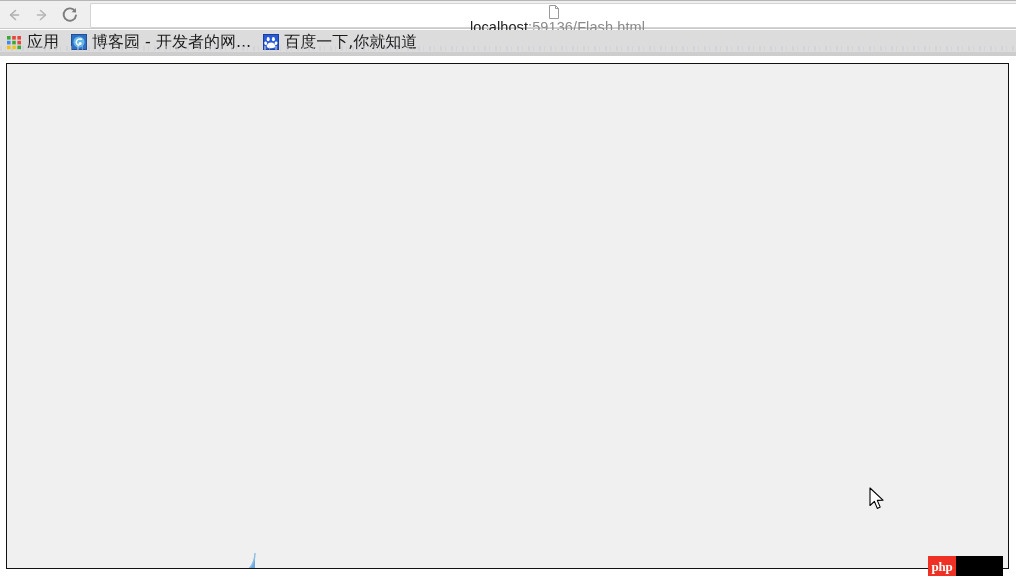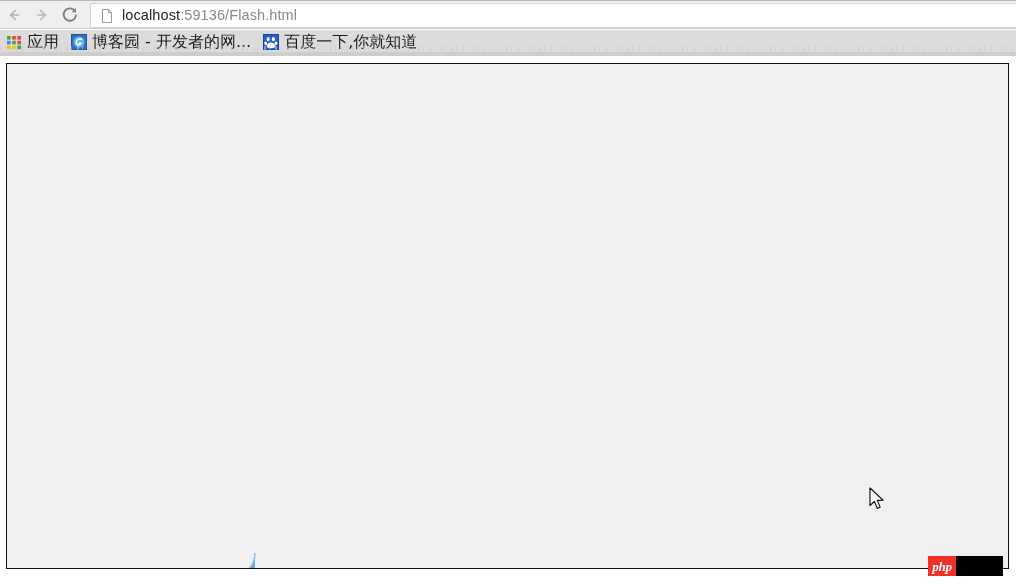--- a/index.html
+++ b/index.html
@@ -59,20 +59,21 @@
     right: 0px;
     height: 25px;
     background: #ffffff;
     border: 1px solid #d4d4d4;
     border-right: none;
     border-radius: 2px 0 0 2px;
     box-sizing: border-box;
     display: flex;
     align-items: center;
     padding-left: 8px;
+    flex-direction: column;
   }
   .page-icon {
     width: 16px;
     height: 16px;
     flex: 0 0 16px;
     margin-right: 7px;
   }
   .url-text {
     font-size: 14.5px;
     line-height: 1;
@@ -191,21 +192,20 @@
   }
   .php-red {
     width: 28px;
     background: #ee3124;
     display: flex;
     align-items: center;
     justify-content: center;
   }
   .php-red span {
     font-family: "Liberation Serif", "DejaVu Serif", serif;
-    font-style: italic;
     font-weight: bold;
     font-size: 13px;
     color: #ffffff;
     letter-spacing: -0.3px;
     line-height: 1;
   }
   .php-black {
     flex: 1;
     background: #000000;
   }

